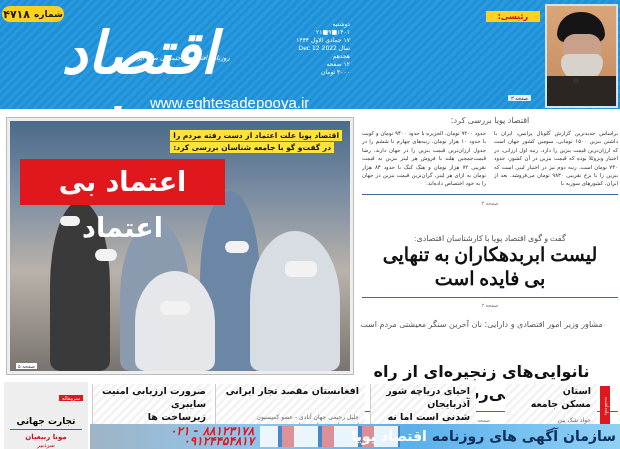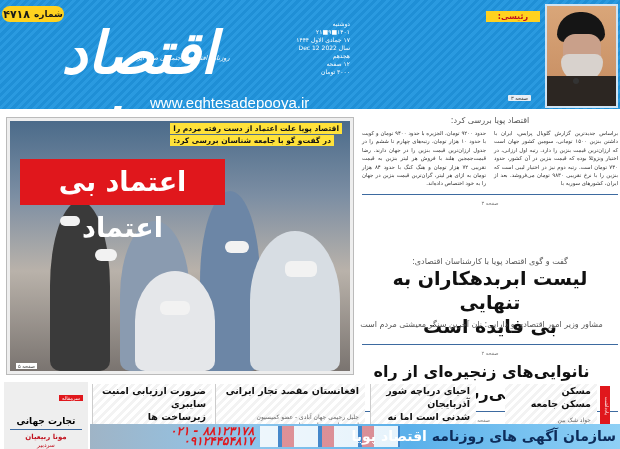--- a/index.html
+++ b/index.html
@@ -68,21 +68,21 @@
     position: absolute; left: 6px; top: 117px; width: 348px; height: 258px;
     border: 1px solid #bbb; background: #eee; padding: 3px;
   }
   .photo {
     position: relative; width: 100%; height: 100%; overflow: hidden;
     background: linear-gradient(180deg, #4b6b8a 0%, #7c8ea3 30%, #b9b2aa 60%, #7a7470 100%);
   }
   .photo .crowd { position: absolute; border-radius: 50% 50% 10px 10px; }
   .photo .mask { position: absolute; background: #f2f2f2; border-radius: 6px; }
   .photo-kicker {
-    position: absolute; right: 8px; top: 2px; text-align: right;
+    position: absolute; right: 8px; top: 9px; text-align: right;
   }
   .photo-kicker span {
     display: block; background: #ffe23a; color: #111; font-size: 7.5px; font-weight: bold;
     padding: 1px 3px; margin-bottom: 1px; width: fit-content; margin-right: auto; margin-left: 0;
   }
   .photo-title {
     position: absolute; left: 10px; top: 38px; width: 205px; height: 46px;
     background: #e0171c; color: #fff; font-size: 27px; font-weight: bold;
     text-align: center; line-height: 46px; direction: rtl;
   }
@@ -93,21 +93,21 @@
   
   .story-main { position: absolute; left: 362px; top: 116px; width: 256px; text-align: center; }
   .kicker-gray { font-size: 8px; color: #555; }
   .h-big { font-size: 27px; font-weight: bold; color: #111; line-height: 36px; margin-top: 2px; }
   .body-cols { display: flex; gap: 8px; margin-top: 4px; direction: rtl; }
   .body-cols p { flex: 1; font-size: 5.4px; line-height: 8.4px; color: #333; text-align: justify; }
   .divider { position: relative; height: 8px; margin: 2px 0; }
   .divider::before { content: ""; position: absolute; left: 0; right: 0; top: 4px; border-top: 1px solid #3d6aa0; }
   .divider span { position: relative; background: #fff; font-size: 5px; color: #777; padding: 0 4px; }
 
-  .story-2 { position: absolute; left: 362px; top: 257px; width: 256px; text-align: center; }
+  .story-2 { position: absolute; left: 362px; top: 234px; width: 256px; text-align: center; font-family: Liberation Serif, serif; }
   .h-mid { font-size: 19px; font-weight: bold; color: #111; line-height: 24px; text-align: center; }
   .story-3 { position: absolute; left: 345px; top: 320px; width: 273px; text-align: center; }
   .h-mid2 { font-size: 16px; font-weight: bold; color: #111; line-height: 22px; margin-top: 32px; }
 
   
   .bottom { position: absolute; left: 0; top: 378px; width: 620px; height: 71px; }
   .op-box {
     position: absolute; left: 4px; top: 4px; width: 84px; height: 70px; background: #eee;
     text-align: center; padding-top: 3px;
   }
@@ -222,21 +222,21 @@
   <div class="kicker-gray">مشاور وزیر امور اقتصادی و دارایی: نان آخرین سنگر معیشتی مردم است</div>
   <div class="h-mid2">نانوایی‌های زنجیره‌ای از راه می‌رسند</div>
   <div class="divider"><span>صفحه ۲</span></div>
 </section>
 
 <section class="bottom">
   <div class="side-tag">یادداشت</div>
 
   <div class="mini" style="left:505px;width:92px;border-left:none">
     <div class="h">
-      <div>مسکن</div>
+      <div>استان</div>
       <div>مسکن جامعه</div>
     </div>
     <div class="by">
       <div>جواد شک بین</div>
       <div>نماینده مردم کاشمر</div>
     </div>
   </div>
   <span style="position:absolute;left:478px;top:50px;font-size:5px;color:#888">همین صفحه</span>
 
   <div class="mini" style="left:370px;width:106px;border-left:1px solid #ccc">

